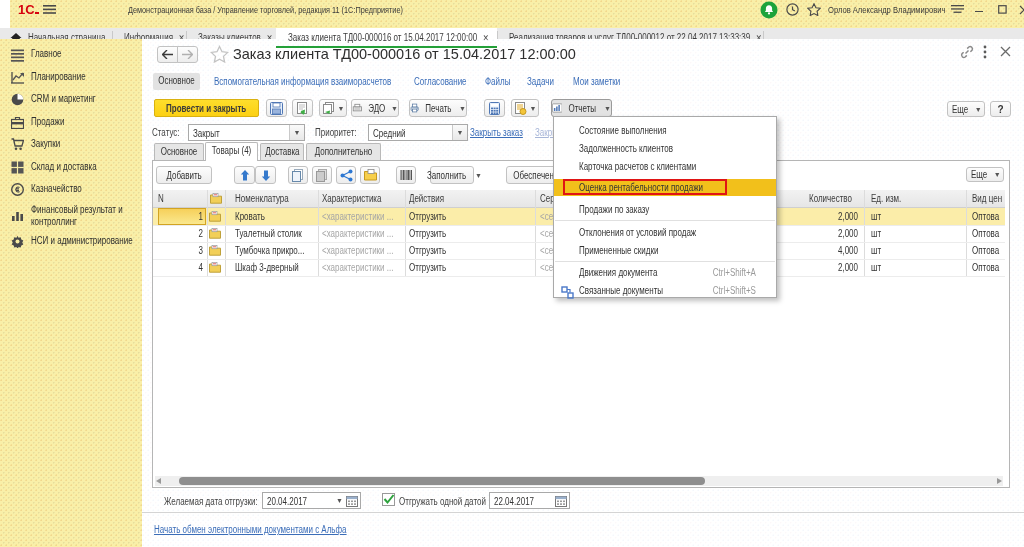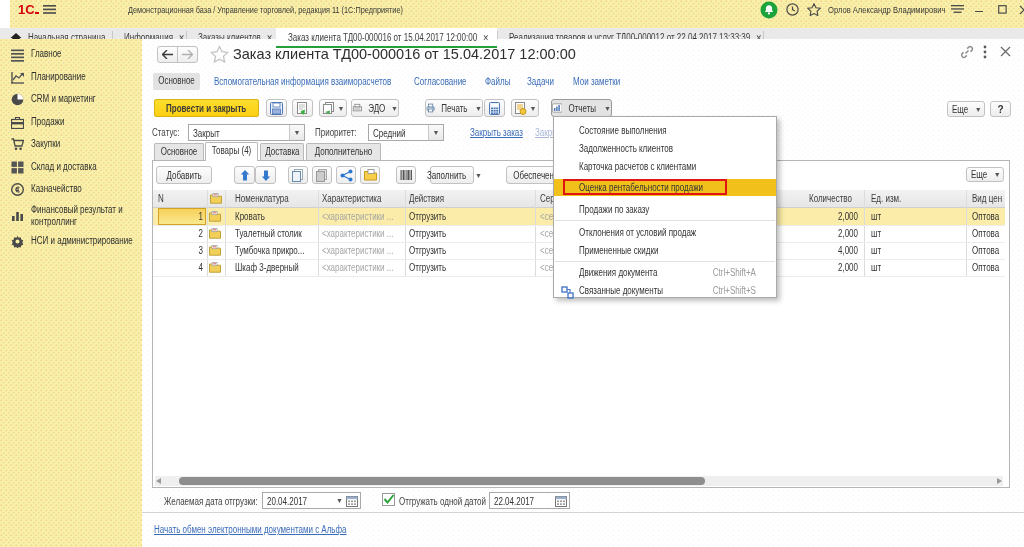--- a/index.html
+++ b/index.html
@@ -267,21 +267,21 @@
       </div>
     <div class="btn" style="left:209px;top:60px;width:48px">
         <svg width="13" height="12" viewBox="0 0 13 12">
           <rect x="1.5" y="4.5" width="10" height="5" fill="#eee" stroke="#8a8a8a"></rect>
           <rect x="3.5" y="1.5" width="6" height="3" fill="#fff" stroke="#8a8a8a"></rect>
           <path d="M3 6h7M3 7.5h7" stroke="#aaa" stroke-width=".8"></path>
         </svg>
         <span class="tc" style="margin-left:3px">ЭДО</span>
         <span style="color:#555;font-size:7px;margin-left:4px">▼</span>
       </div>
-    <div class="btn" style="left:283px;top:60px;width:58px">
+    <div class="btn" style="left:267px;top:60px;width:58px">
         <svg width="13" height="12" viewBox="0 0 13 12">
           <rect x="1.5" y="4.5" width="10" height="5" rx="1" fill="#dfe6ef" stroke="#53759f"></rect>
           <rect x="3.5" y="0.5" width="6" height="4" fill="#fff" stroke="#53759f"></rect>
           <rect x="3.5" y="7.5" width="6" height="4" fill="#fff" stroke="#53759f"></rect>
           <circle cx="10" cy="6" r=".8" fill="#53759f"></circle>
         </svg>
         <span class="tc" style="margin-left:3px">Печать</span>
         <span style="color:#555;font-size:7px;margin-left:4px">▼</span>
       </div>
     <div class="btn" style="left:342px;top:60px;width:21px">
@@ -326,21 +326,21 @@
         <span style="color:#555;font-size:7px;margin-left:4px">▼</span>
       </div>
     <div class="btn" style="left:848px;top:62px;width:21px;height:16px;font-weight:bold">?</div>
 
     <div class="abs t" style="left:10px;top:88px;color:#444">Статус:</div>
     <div class="combo" style="left:46px;top:85px;width:117px">
         <span class="val">Закрыт</span>
         <span class="dd">▼</span>
       </div>
     <div class="abs t" style="left:173px;top:88px;color:#444">Приоритет:</div>
-    <div class="combo" style="left:226px;top:85px;width:76px">
+    <div class="combo" style="left:226px;top:85px;width:100px">
         <span class="val">Средний</span>
         <span class="dd">▼</span>
       </div>
     <div class="abs lnku t" style="left:328px;top:88px">Закрыть заказ</div>
     <div class="abs t" style="left:393px;top:88px;color:#a8b6d8;text-decoration:underline">Закры</div>
 
     <div class="itab" style="left:12px;width:50px"><span class="tc" style="width:100%">Основное</span></div>
     <div class="itab act" style="left:63px;width:53px"><span class="tc" style="width:100%">Товары (4)</span></div>
     <div class="itab" style="left:118px;width:44px"><span class="tc" style="width:100%">Доставка</span></div>
     <div class="itab" style="left:164px;width:75px"><span class="tc" style="width:100%">Дополнительно</span></div>

